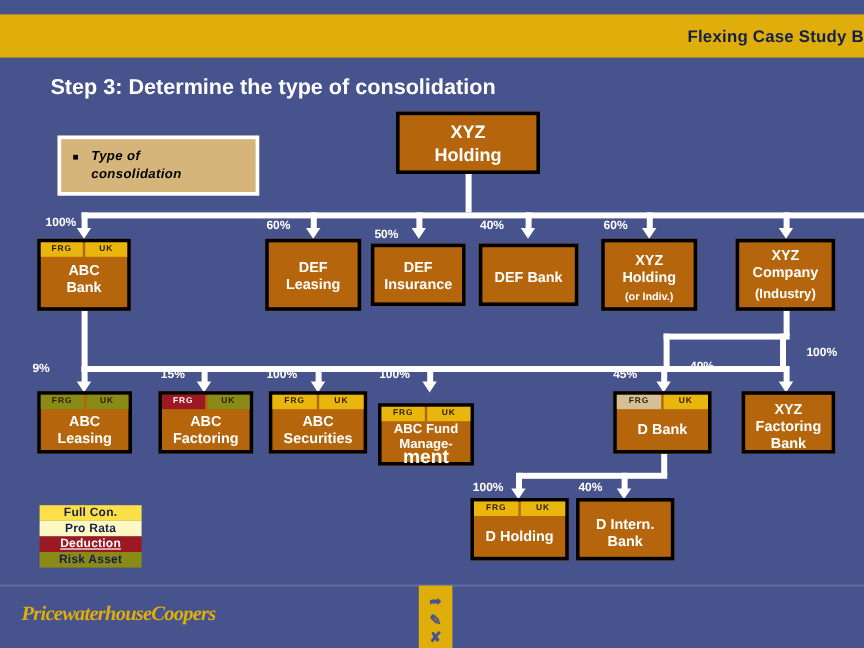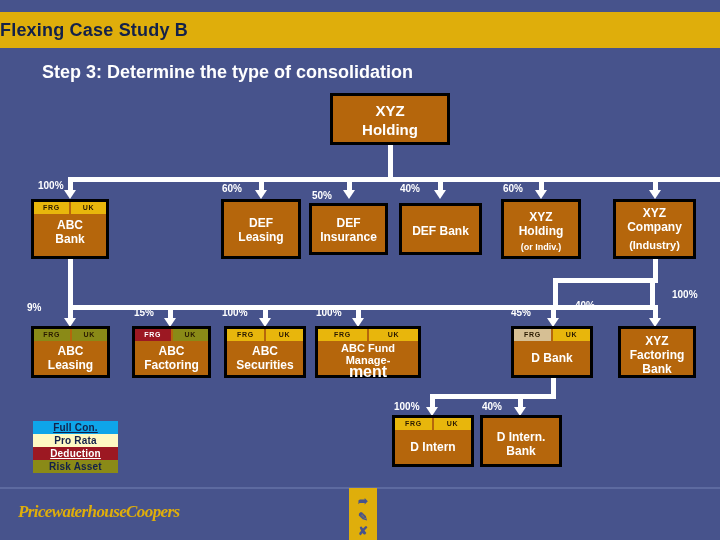--- a/index.html
+++ b/index.html
@@ -8,22 +8,22 @@
     background:#47538c;
     font-family:"Liberation Sans", sans-serif;
     position:relative;
   }
   .slide{position:absolute;left:0;top:0;width:720px;height:540px;}
 
   
   .topstrip{position:absolute;left:0;top:0;width:720px;height:12px;background:#47538c;}
   .titlebar{position:absolute;left:0;top:12px;width:720px;height:36px;background:#dfae0b;}
   .titlebar span{
-    display:block;text-align:left;line-height:36px;
-    font-size:18px;font-weight:bold;color:#13214a;letter-spacing:.2px;
+    display:block;text-align:right;line-height:36px;
+    font-size:14px;font-weight:bold;color:#13214a;letter-spacing:.2px;
   }
   .subtitle{
     position:absolute;left:42px;top:58px;width:640px;height:28px;
     font-size:18px;font-weight:bold;color:#ffffff;line-height:28px;
   }
 
   
   .callout{
     position:absolute;left:48px;top:113px;width:168px;height:50px;
     background:#d6b57a;border:3px solid #ffffff;box-sizing:border-box;
@@ -85,21 +85,21 @@
     border-left:6px solid transparent;border-right:6px solid transparent;
     border-top:9px solid #ffffff;
   }
 
   
   .legend{position:absolute;left:33px;top:421px;width:85px;}
   .legend .lrow{
     height:13px;font-size:10px;font-weight:bold;text-align:center;
     line-height:13px;color:#13214a;letter-spacing:.2px;
   }
-  .legend .lrow.full{background:#0ea5e9;color:#13214a;text-decoration:underline;}
+  .legend .lrow.full{background:#fde047;color:#13214a;}
   .legend .lrow.pro{background:#fef9c3;color:#13214a;}
   .legend .lrow.ded{background:#9c1822;color:#ffffff;text-decoration:underline;}
   .legend .lrow.risk{background:#8a8a17;color:#13214a;}
 
   
   .footline{position:absolute;left:0;top:487px;width:720px;height:2px;background:#5d6aa0;}
   .logo{
     position:absolute;left:18px;top:500px;width:180px;height:24px;
     color:#dfae0b;font-family:"Liberation Serif", serif;
     font-size:17px;font-weight:bold;font-style:italic;
@@ -119,20 +119,27 @@
 <div class="slide">
 
   <div class="topstrip"></div>
 
   <div class="titlebar">
     <span>Flexing Case Study B</span>
   </div>
 
   <div class="subtitle">Step 3: Determine the type of consolidation</div>
 
+  <div class="callout">
+    <div class="bullet"></div>
+    <div class="ctext">
+      <div>Type of</div>
+      <div>consolidation</div>
+    </div>
+  </div>
 
   <div class="rootbox">
     <div class="rname">
       <div>XYZ</div>
       <div>Holding</div>
     </div>
   </div>
 
   <div class="ln" style="left:388px;top:145px;width:5px;height:32px;"></div>
 
@@ -282,21 +289,21 @@
     <div class="tabs">
       <div class="tab full">FRG</div>
       <div class="tab full">UK</div>
     </div>
     <div class="bname" style="top:15px;">
       <div>ABC</div>
       <div>Securities</div>
     </div>
   </div>
 
-  <div class="box" style="left:315px;top:326px;width:106px;height:52px;">
+  <div class="box" style="left:315px;top:336px;width:80px;height:52px;">
     <div class="tabs">
       <div class="tab full">FRG</div>
       <div class="tab full">UK</div>
     </div>
     <div class="bname" style="top:13px;font-size:11px;line-height:12px;">
       <div>ABC Fund</div>
       <div>Manage-</div>
     </div>
     <div class="bsub" style="top:37px;font-size:16px;">ment</div>
   </div>
@@ -318,21 +325,21 @@
     </div>
     <div class="bsub" style="top:33px;font-size:12px;line-height:14px;">Bank</div>
   </div>
 
   <div class="box" style="left:392px;top:415px;width:82px;height:52px;">
     <div class="tabs">
       <div class="tab full">FRG</div>
       <div class="tab full">UK</div>
     </div>
     <div class="bname" style="top:22px;">
-      <div>D Intern</div>
+      <div>D Holding</div>
     </div>
   </div>
 
   <div class="box" style="left:480px;top:415px;width:82px;height:52px;">
     <div class="bname" style="top:12px;">
       <div>D Intern.</div>
       <div>Bank</div>
     </div>
   </div>
 

